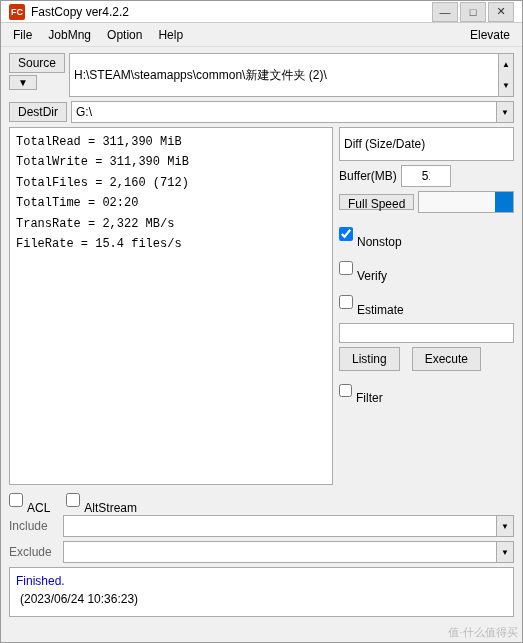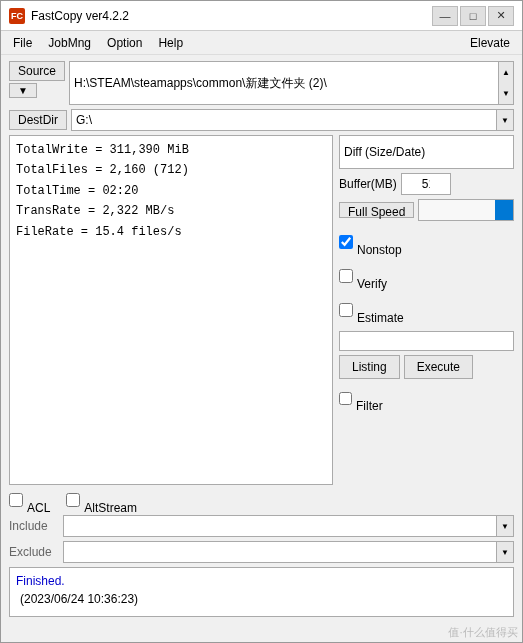--- a/index.html
+++ b/index.html
@@ -19,21 +19,21 @@
       display: flex;
       flex-direction: column;
     }
     
     .title-bar {
       background: #ffffff;
       border-bottom: 1px solid #ccc;
       display: flex;
       align-items: center;
       padding: 4px 8px;
-      height: 30px;
+      height: 22px;
       user-select: none;
     }
     .title-bar-icon {
       width: 16px;
       height: 16px;
       background: #cc3300;
       border-radius: 2px;
       margin-right: 6px;
       display: flex;
       align-items: center;
@@ -429,20 +429,21 @@
       <div class="dest-input-wrap">
         <input class="dest-input" type="text" value="G:\" style="">
         <div class="dropdown-arrow">▼</div>
       </div>
     </div>
 
     <div class="main-area">
 
       <div class="stats-panel">
         <div class="stats-text">
+          <div>TotalRead  = 311,390 MiB</div>
           <div>TotalWrite = 311,390 MiB</div>
           <div>TotalFiles = 2,160 (712)</div>
           <div>TotalTime  = 02:20</div>
           <div>TransRate  = 2,322 MB/s</div>
           <div>FileRate   = 15.4 files/s</div>
         </div>
       </div>
 
       <div class="right-panel">
 
@@ -478,21 +479,21 @@
             <label class="checkbox-label" for="verify">Verify</label>
           </div>
           <div class="checkbox-row">
             <input type="checkbox" id="estimate" style="">
             <label class="checkbox-label" for="estimate">Estimate</label>
           </div>
         </div>
 
         <input class="comment-input" type="text" value="" style="">
 
-        <div style="display:flex; gap:4px; align-items:center;">
+        <div style="display:flex; gap:12px; align-items:center;">
           <button class="action-btn">Listing</button>
           <button class="action-btn">Execute</button>
         </div>
         <div class="filter-checkbox-wrap">
           <input type="checkbox" id="filter" style="">
           <label class="checkbox-label" for="filter">Filter</label>
         </div>
 
       </div>
     </div>

